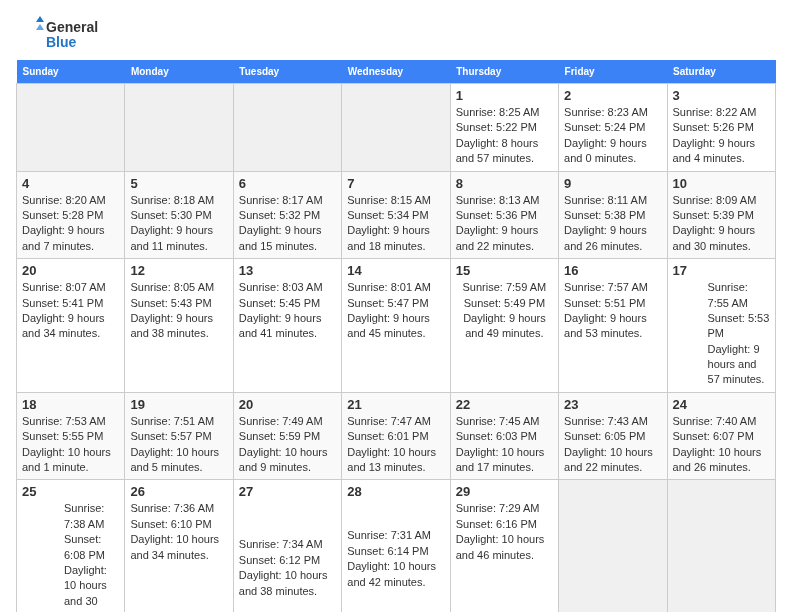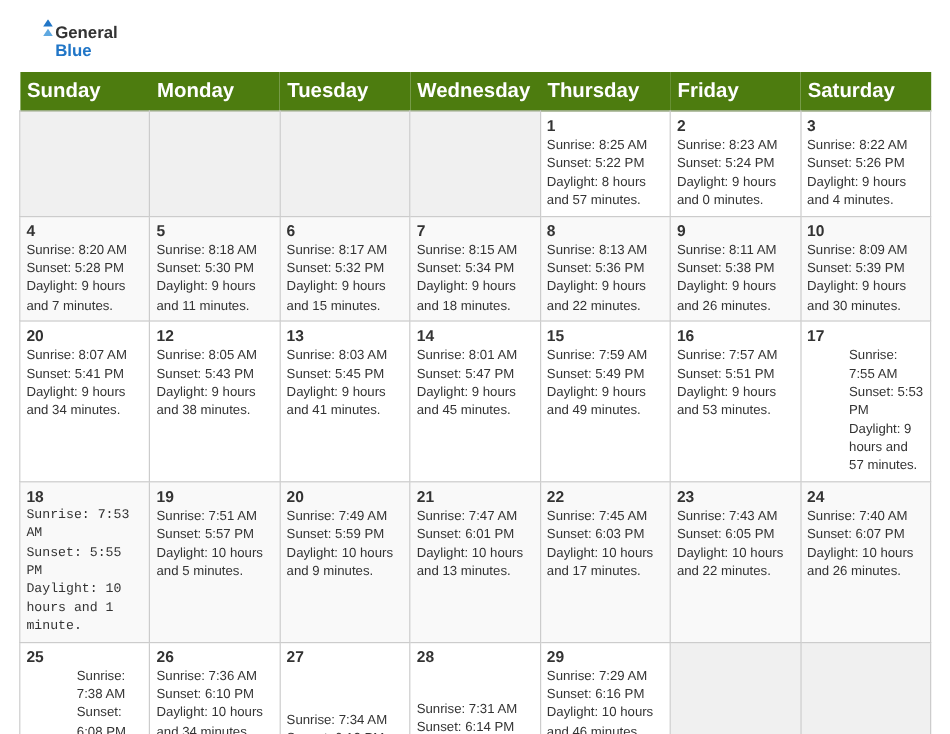--- a/index.html
+++ b/index.html
@@ -34,25 +34,25 @@
       font-size: 16px;
       color: #555;
       margin-top: 2px;
     }
     table {
       width: 100%;
       border-collapse: collapse;
       font-size: 11px;
     }
     th {
-      background-color: #4d7c0f;
+      background-color: #3b82f6;
       color: #fff;
       text-align: left;
       padding: 6px 6px;
-      font-size: 17px;
+      font-size: 10px;
       font-weight: bold;
     }
     td {
       border: 1px solid #ccc;
       vertical-align: top;
       padding: 4px 5px;
       width: calc(100% / 7);
       height: 80px;
     }
     .day-number {
@@ -197,41 +197,41 @@
 Daylight: 9 hours and 41 minutes.</div>
         </td>
         <td>
           <span class="day-number">14</span>
           <div class="day-info" style="white-space: pre-line;">Sunrise: 8:01 AM
 Sunset: 5:47 PM
 Daylight: 9 hours and 45 minutes.</div>
         </td>
         <td>
           <span class="day-number">15</span>
-          <div class="day-info" style="white-space: pre-line;">Sunrise: 7:59 AM
+          <div class="day-info" style="white-space: pre-line; text-align: center;">Sunrise: 7:59 AM
 Sunset: 5:49 PM
 Daylight: 9 hours and 49 minutes.</div>
         </td>
         <td>
           <span class="day-number">16</span>
           <div class="day-info" style="white-space: pre-line;">Sunrise: 7:57 AM
 Sunset: 5:51 PM
 Daylight: 9 hours and 53 minutes.</div>
         </td>
         <td>
           <span class="day-number">17</span>
           <div class="day-info" style="white-space: pre-line; margin-left: 35px;">Sunrise: 7:55 AM
 Sunset: 5:53 PM
 Daylight: 9 hours and 57 minutes.</div>
         </td>
       </tr>
       <tr>
         <td>
           <span class="day-number">18</span>
-          <div class="day-info" style="white-space: pre-line; font-family: Liberation Mono, monospace;">Sunrise: 7:53 AM
+          <div class="day-info" style="white-space: pre-line;">Sunrise: 7:53 AM
 Sunset: 5:55 PM
 Daylight: 10 hours and 1 minute.</div>
         </td>
         <td>
           <span class="day-number">19</span>
           <div class="day-info" style="white-space: pre-line;">Sunrise: 7:51 AM
 Sunset: 5:57 PM
 Daylight: 10 hours and 5 minutes.</div>
         </td>
         <td>

